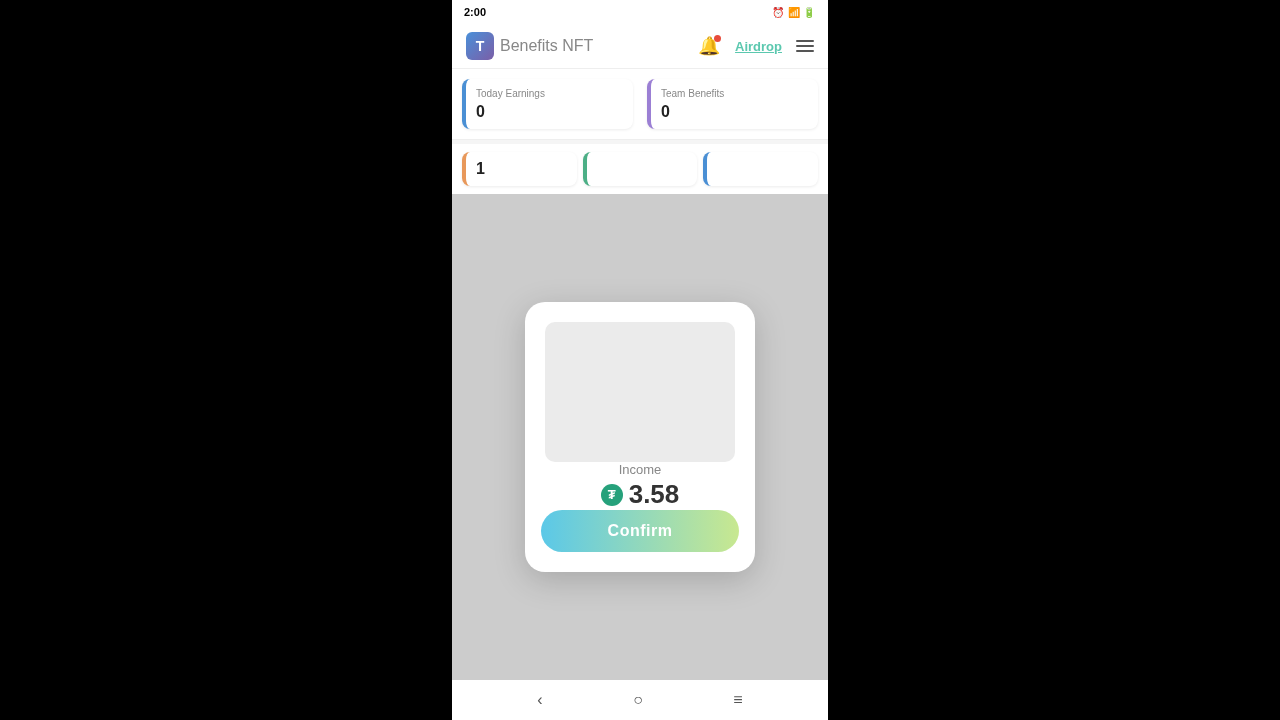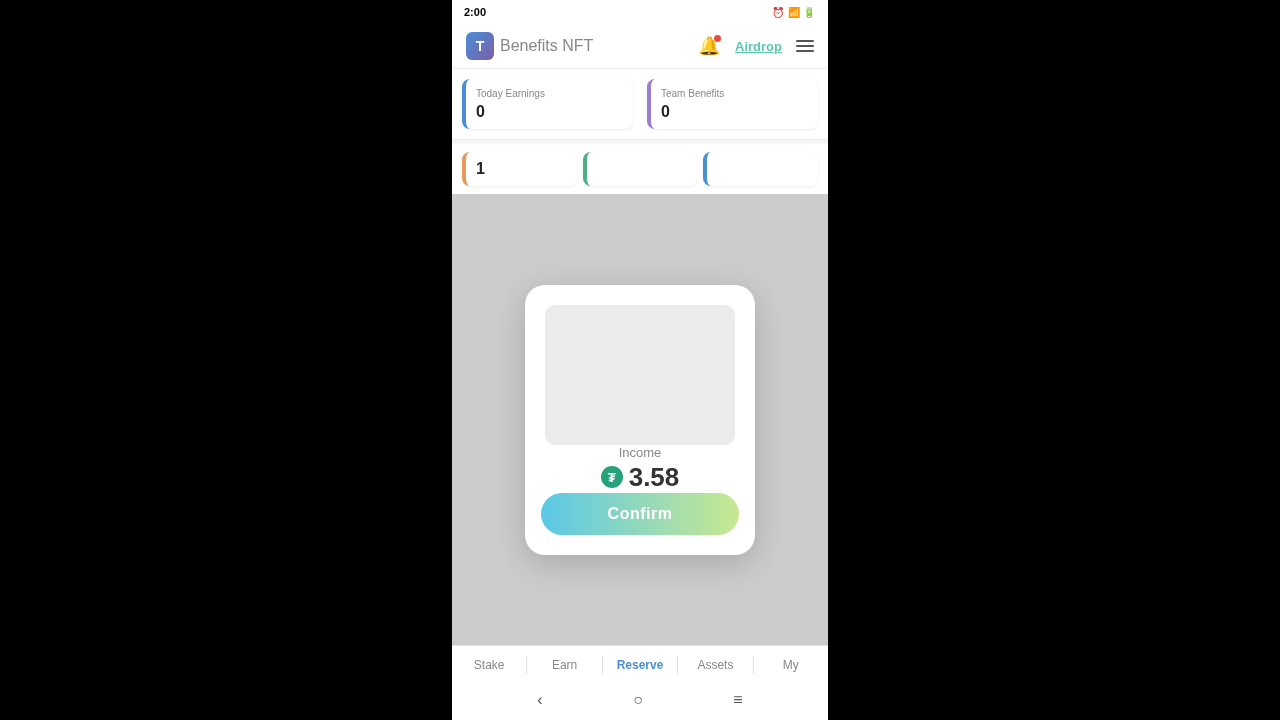--- a/index.html
+++ b/index.html
@@ -369,31 +369,20 @@
             </div>
             <span class="income-amount">3.58</span>
           </div>
         </div>
 
         <button class="confirm-btn">Confirm</button>
       </div>
     </div>
   </div>
 
-  <div class="bottom-nav">
-    <div class="nav-item">Stake</div>
-    <div class="nav-divider"></div>
-    <div class="nav-item">Earn</div>
-    <div class="nav-divider"></div>
-    <div class="nav-item active">Reserve</div>
-    <div class="nav-divider"></div>
-    <div class="nav-item">Assets</div>
-    <div class="nav-divider"></div>
-    <div class="nav-item">My</div>
-  </div>
 
   <div class="system-nav">
     <span class="sys-btn">‹</span>
     <span class="sys-btn">○</span>
     <span class="sys-btn">≡</span>
   </div>
 
 </div>
 
 </body></html>

